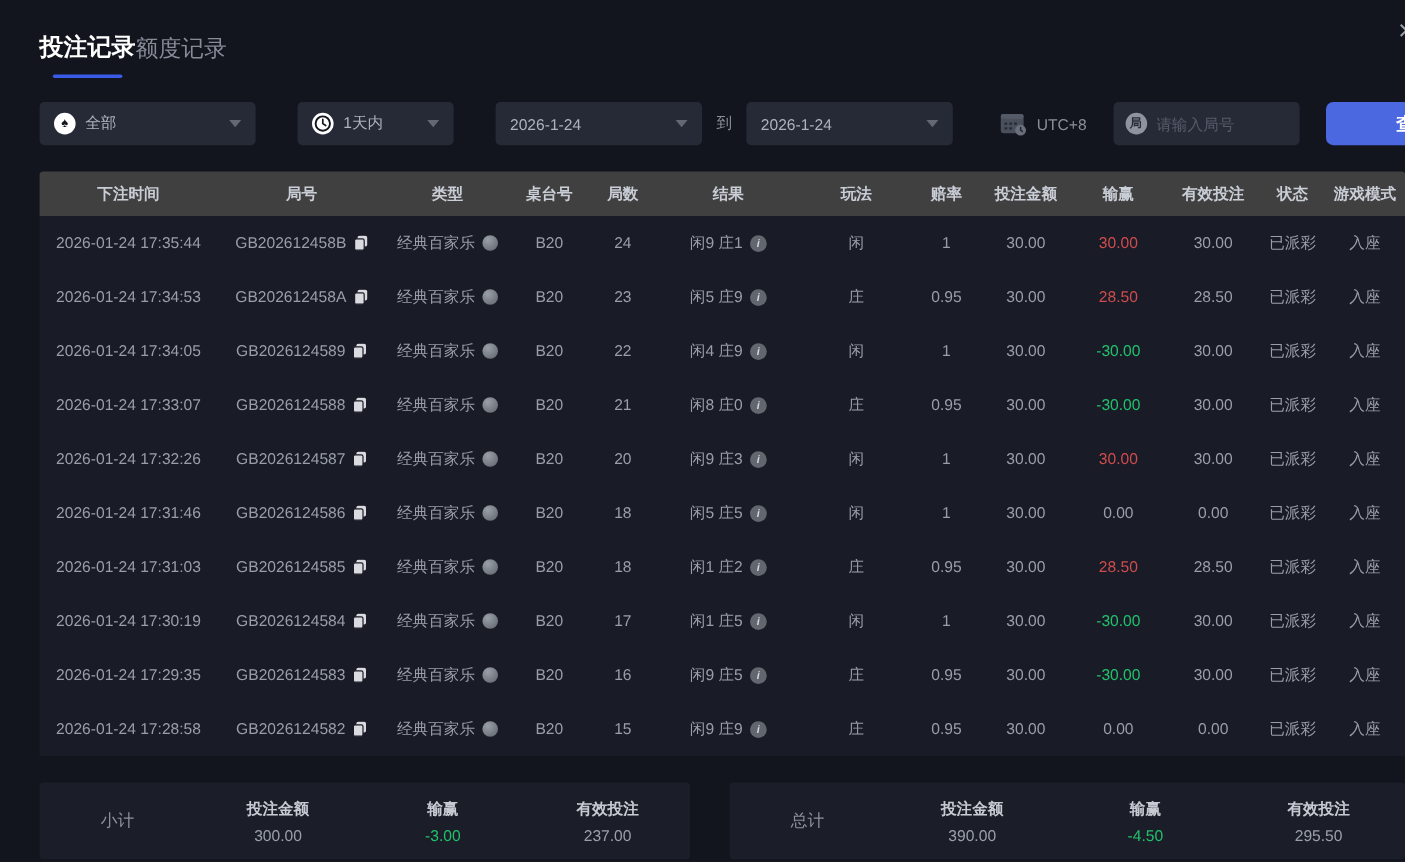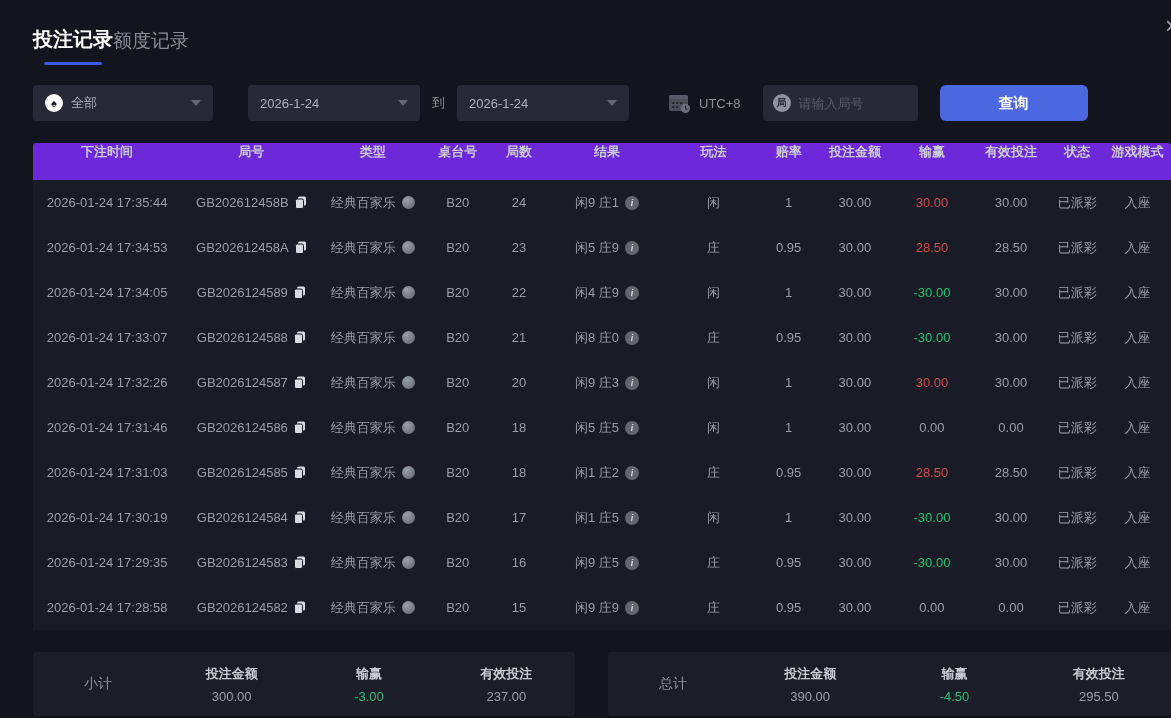--- a/index.html
+++ b/index.html
@@ -38,21 +38,21 @@
   .tz-group { display:flex; align-items:center; margin-left:38px; color:#8b8f9a; font-size:13px; }
   .tz-group svg { margin-right:8px; }
   .search-box { margin-left:22px; width:155px; padding:0 10px; background:#262a37; }
   .search-icon { width:18px; height:18px; border-radius:50%; background:#8f939e; color:#262a37; font-size:10px; font-weight:700; display:flex; align-items:center; justify-content:center; margin-right:8px; flex:0 0 18px; }
   .search-input { background:transparent; border:none; outline:none; color:#eab308; font-size:13px; width:110px; font-family:inherit; }
   .search-input::placeholder { color:#565b68; }
   .query-btn { margin-left:22px; width:148px; height:36px; background:#4b68e1; border:none; border-radius:6px; color:#ffffff; font-size:15px; font-weight:700; cursor:pointer; font-family:inherit; }
 
   
   .table { position:absolute; left:33px; top:143px; width:1138px; }
-  .thead { display:flex; align-items:flex-start; height:37px; background:#6d28d9; border-radius:3px 3px 0 0; }
+  .thead { display:flex; align-items:center; height:37px; background:#404040; border-radius:3px 3px 0 0; }
   .thead .th { font-size:13px; font-weight:700; color:#c9cdd6; text-align:center; }
   .tbody { background:#191c26; }
   .tr { display:flex; align-items:center; height:45px; }
   .td { font-size:13px; color:#999ea9; text-align:center; display:flex; align-items:center; justify-content:center; }
   .c1{width:150px;} .c2{width:142px;} .c3{width:104px;} .c4{width:68px;} .c5{width:56px;}
   .c6{width:122px;} .c7{width:94px;} .c8{width:58px;} .c9{width:76px;} .c10{width:80px;}
   .c11{width:80px;} .c12{width:54px;} .c13{width:68px;}
   .copy-ic { margin-left:6px; display:inline-flex; cursor:pointer; }
   .type-badge { margin-left:6px; width:13px; height:13px; border-radius:50%; background:radial-gradient(circle at 35% 30%, #9aa0a8, #5d626b); flex:0 0 13px; }
   .info-ic { margin-left:6px; width:14px; height:14px; border-radius:50%; background:#62676f; color:#d8d9dd; font-size:9px; font-style:italic; font-weight:700; display:inline-flex; align-items:center; justify-content:center; cursor:pointer; flex:0 0 14px; }
@@ -87,20 +87,30 @@
 
 <div class="filters">
   <div class="select-box sel-cat">
     <span class="round-icon">
         <span class="glyph">♠</span>
       </span>
     <span>全部</span>
     <span class="caret"></span>
   </div>
 
+  <div class="select-box sel-range">
+    <span class="round-icon">
+      <svg width="18" height="18" viewBox="0 0 18 18">
+          <circle cx="9" cy="9" r="6" fill="none" stroke="#14161e" stroke-width="1.6"></circle>
+          <path d="M9 5.5 V9 L11.4 10.6" fill="none" stroke="#14161e" stroke-width="1.4" stroke-linecap="round"></path>
+        </svg>
+    </span>
+    <span>1天内</span>
+    <span class="caret"></span>
+  </div>
 
   <div class="date-box date-1">
     <span>2026-1-24</span>
     <span class="caret"></span>
   </div>
 
   <span class="to-label">到</span>
 
   <div class="date-box date-2">
     <span>2026-1-24</span>

